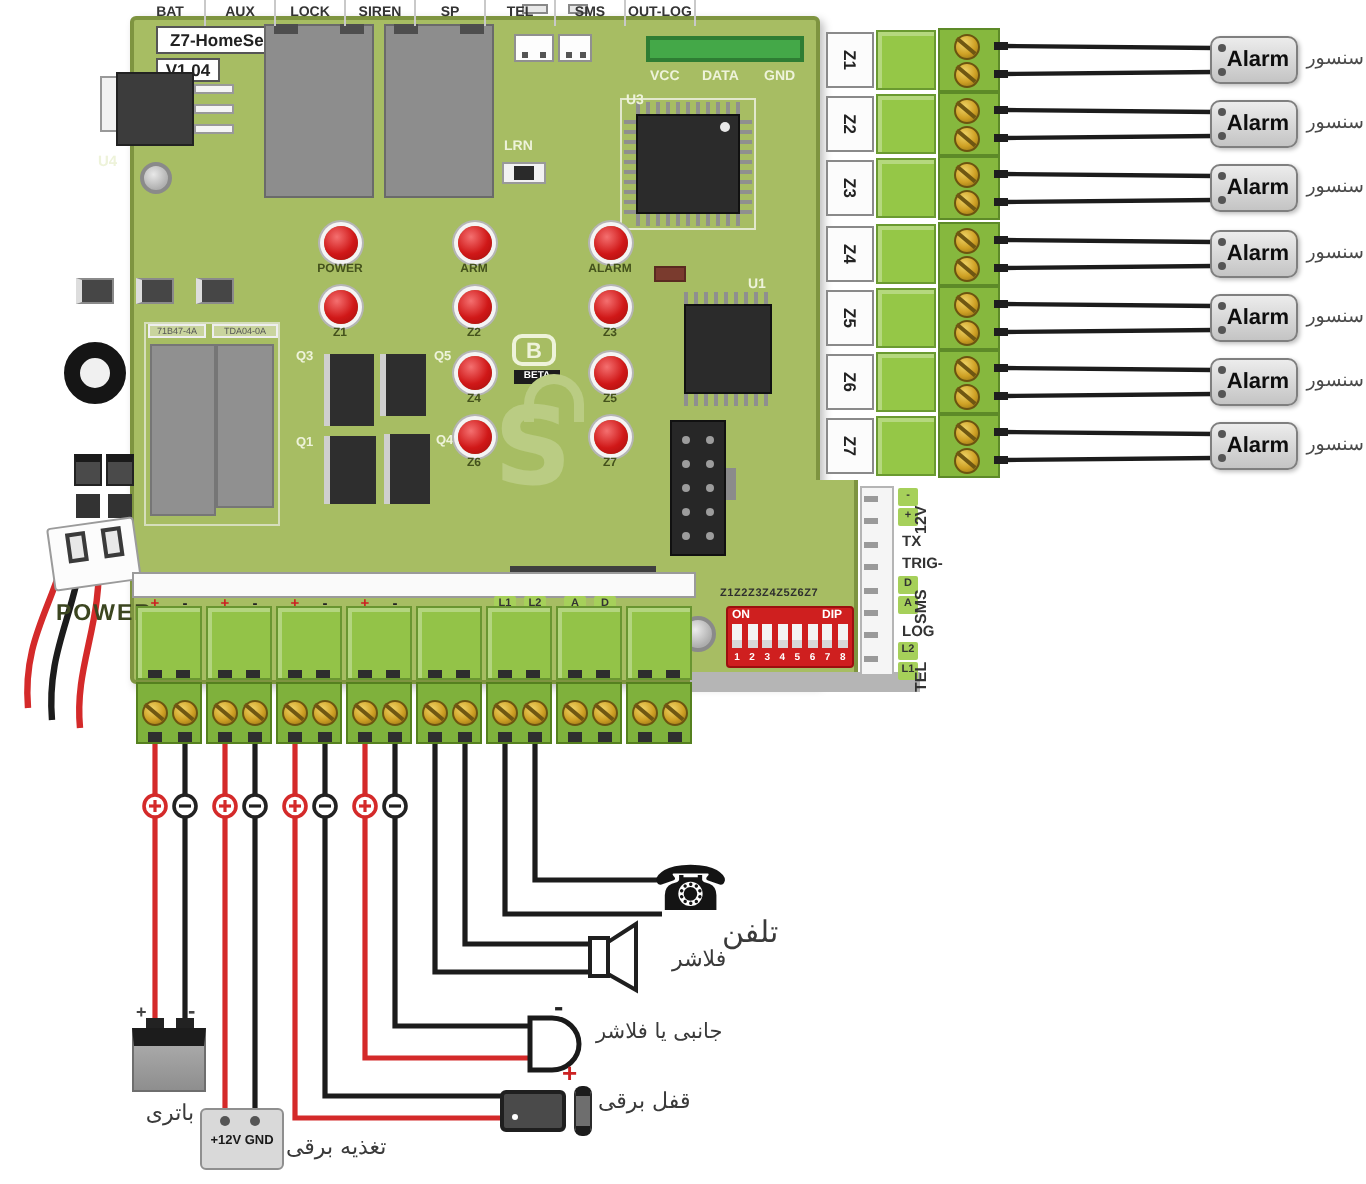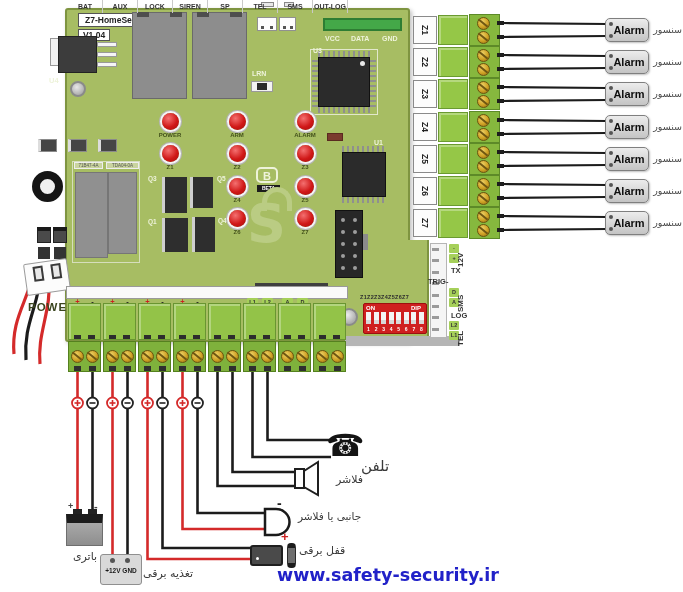--- a/index.html
+++ b/index.html
@@ -259,21 +259,21 @@
       <div class="abs" style="left:432px;top:270.8px;width:7px;height:3px;background:#9a9a9a"></div>
       <div class="abs" style="left:432px;top:282.2px;width:7px;height:3px;background:#9a9a9a"></div>
       <div class="abs" style="left:432px;top:293.6px;width:7px;height:3px;background:#9a9a9a"></div>
       <div class="abs" style="left:432px;top:305px;width:7px;height:3px;background:#9a9a9a"></div>
       <div class="abs" style="left:432px;top:316.4px;width:7px;height:3px;background:#9a9a9a"></div>
       <div class="abs" style="left:432px;top:327.8px;width:7px;height:3px;background:#9a9a9a"></div>
       <div class="greenbox" style="left:449px;top:244px;width:10px;height:9px;font-size:5.5px;line-height:9px">-</div>
       <div class="greenbox" style="left:449px;top:254px;width:10px;height:9px;font-size:5.5px;line-height:9px">+</div>
       <div class="vtext" style="left:456px;top:267px">12V</div>
       <div class="hlabel" style="left:451px;top:266px">TX</div>
-      <div class="hlabel" style="left:428px;top:277px">TRIG-</div>
+      <div class="hlabel" style="left:451px;top:277px">TRIG-</div>
       <div class="greenbox" style="left:449px;top:288px;width:10px;height:9px;font-size:5.5px;line-height:9px">D</div>
       <div class="greenbox" style="left:449px;top:298px;width:10px;height:9px;font-size:5.5px;line-height:9px">A</div>
       <div class="vtext" style="left:456px;top:312px">SMS</div>
       <div class="hlabel" style="left:451px;top:311px">LOG</div>
       <div class="greenbox" style="left:449px;top:321px;width:10px;height:9px;font-size:5.5px;line-height:9px">L2</div>
       <div class="greenbox" style="left:449px;top:331px;width:10px;height:9px;font-size:5.5px;line-height:9px">L1</div>
       <div class="vtext" style="left:456px;top:346px">TEL</div>
     </div>
 
   <div id="zones-layer">
@@ -491,15 +491,13 @@
   <div class="abs" style="left:88px;top:509px;width:9px;height:8px;background:#222"></div>
   <div class="abs" style="left:66px;top:514px;width:37px;height:32px;background:linear-gradient(#a8a8a8,#8e8e8e);border:1px solid #6e6e6e;border-top:9px solid #1c1c1c"></div>
   <div class="abs fa" dir="rtl" style="left:66px;top:550px;width:38px;text-align:center;font-size:11px">باتری</div>
 
   <div class="abs" style="left:100px;top:554px;width:42px;height:31px;background:#d9d9d9;border:1px solid #8f8f8f;border-radius:3px"></div>
   <div class="abs" style="left:110px;top:558px;width:5px;height:5px;border-radius:50%;background:#555"></div>
   <div class="abs" style="left:125px;top:558px;width:5px;height:5px;border-radius:50%;background:#555"></div>
   <div class="abs" style="left:100px;top:567px;width:42px;text-align:center;font-size:6.5px;font-weight:bold;color:#1a1a1a">+12V GND</div>
   <div class="abs fa" dir="rtl" style="left:143px;top:567px;font-size:11px">تغذیه برقی</div>
 
-  <div class="abs" style="left:277px;top:565px;font-size:17.5px;font-weight:bold;color:#2121c8;
-              font-family:'DejaVu Sans',sans-serif">www.safety-security.ir</div>
 </div>
 
 </body></html>

